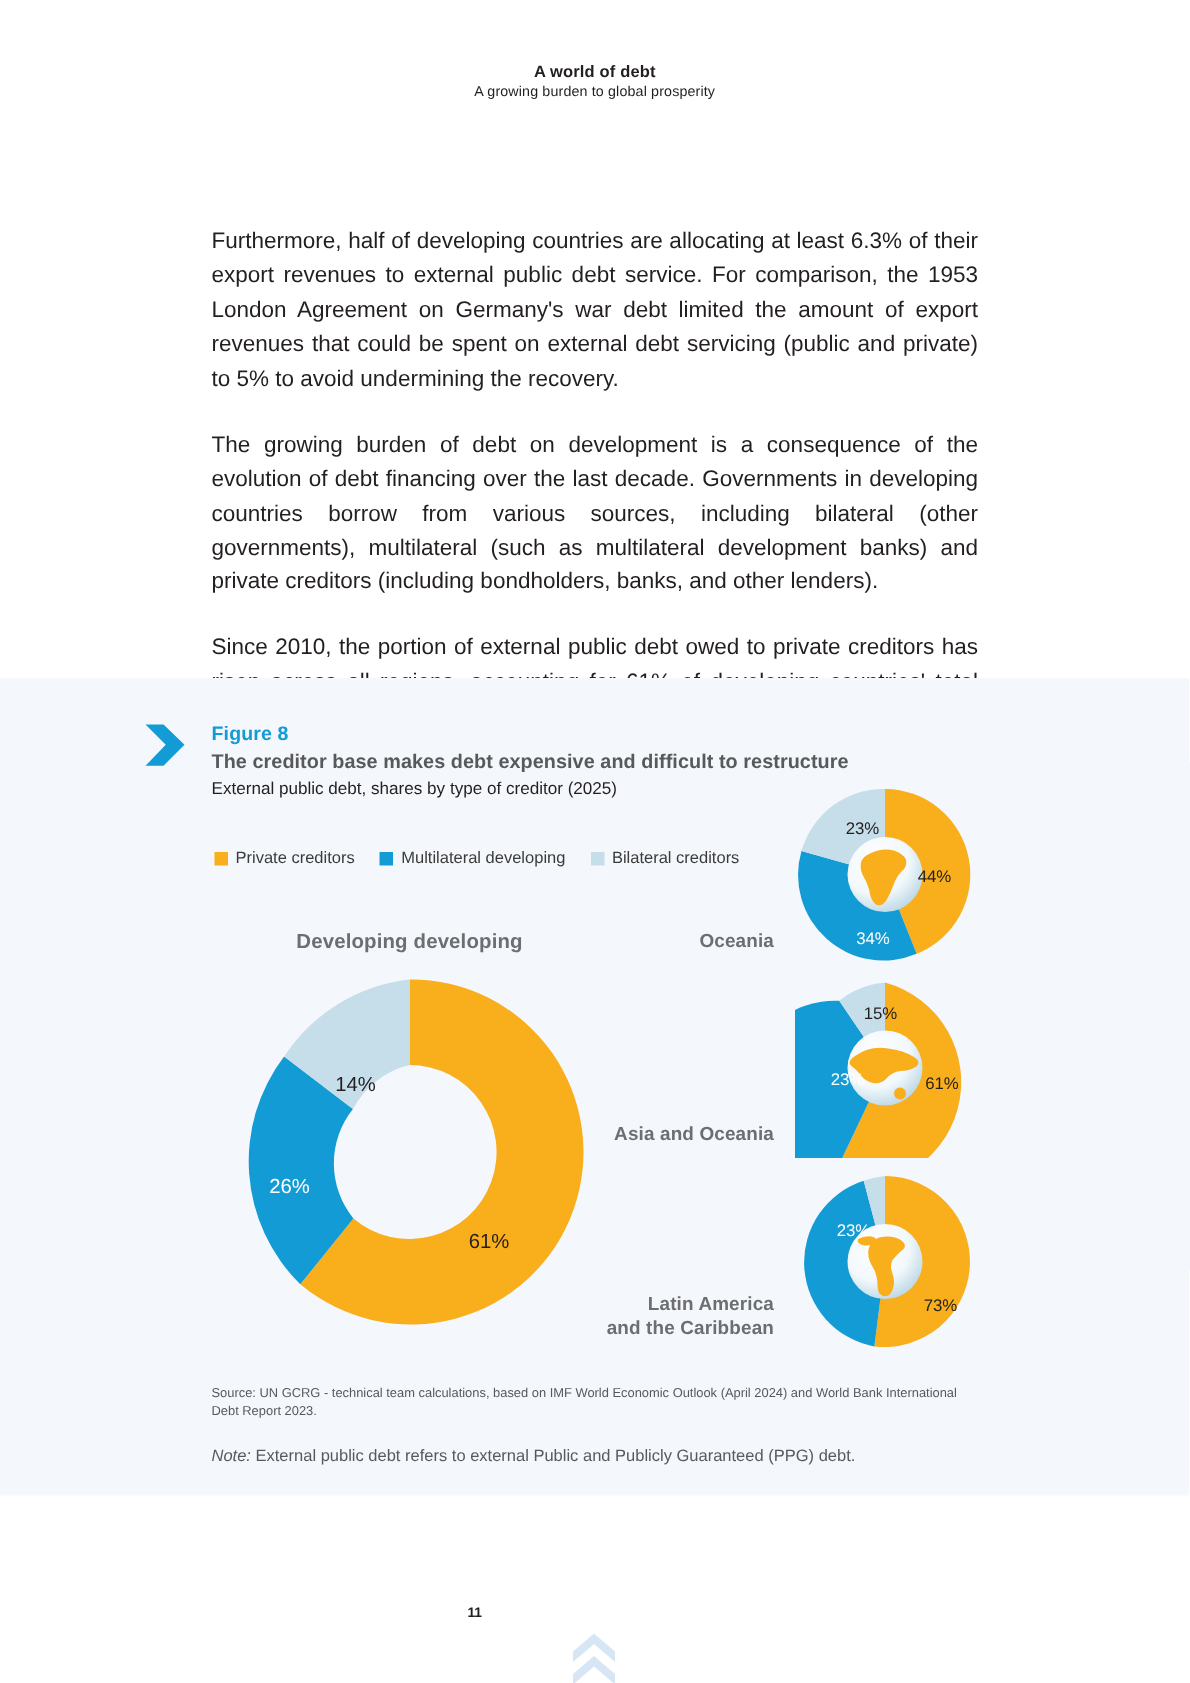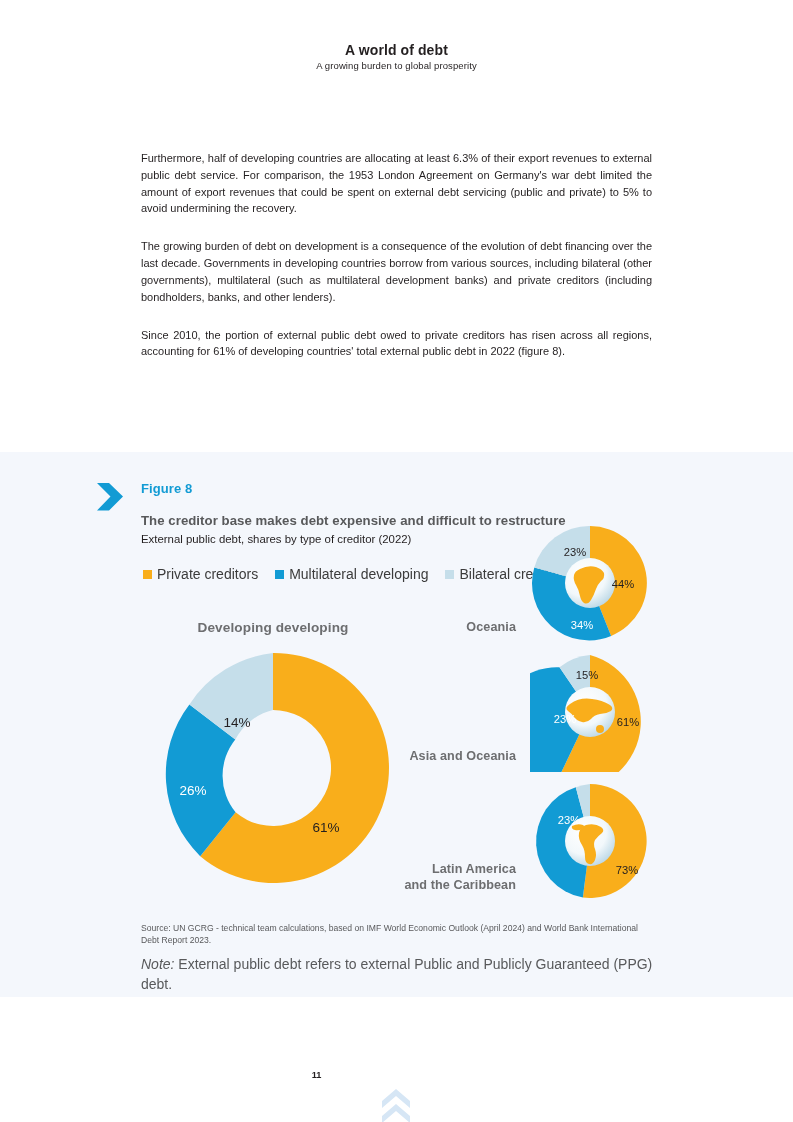--- a/index.html
+++ b/index.html
@@ -19,42 +19,42 @@
   
   .running-head {
     position: absolute;
     top: 41px;
     left: 0;
     width: 793px;
     text-align: center;
     line-height: 1.35;
   }
   .running-head .rh-title {
-    font-size: 14px;
+    font-size: 11px;
     font-weight: bold;
     color: #231f20;
     letter-spacing: 0.1px;
   }
   .running-head .rh-sub {
     font-size: 9.5px;
     font-weight: normal;
     color: #231f20;
     letter-spacing: 0.1px;
   }
 
   
   .body-copy {
     position: absolute;
     left: 141px;
     top: 150px;
     width: 511px;
   }
   .body-copy p {
     margin: 0 0 21px 0;
-    font-size: 11px;
+    font-size: 15px;
     line-height: 1.53;
     text-align: justify;
     color: #231f20;
   }
   .body-copy p:last-child { margin-bottom: 0; }
 
   
   .figure-panel {
     position: absolute;
     left: 0;
@@ -83,21 +83,21 @@
     font-weight: bold;
     color: #129bd4;
     line-height: 1.25;
     letter-spacing: 0.1px;
   }
   .fig-title {
     font-size: 13.2px;
     font-weight: bold;
     color: #58595b;
     line-height: 1.3;
-    margin-top: 15px;
+    margin-top: 2px;
     letter-spacing: 0.05px;
   }
   .fig-subtitle {
     font-size: 11.4px;
     font-weight: normal;
     color: #231f20;
     line-height: 1.3;
     margin-top: 3px;
   }
 
@@ -115,21 +115,21 @@
     align-items: center;
     gap: 5px;
   }
   .legend-swatch {
     width: 9px;
     height: 9px;
     display: block;
     flex: 0 0 auto;
   }
   .legend-label {
-    font-size: 14px;
+    font-size: 11px;
     color: #3b3b3b;
     white-space: nowrap;
   }
 
   
   .chart-main {
     position: absolute;
     left: 148px;
     top: 620px;
     width: 250px;
@@ -190,24 +190,24 @@
     left: 141px;
     top: 922px;
     width: 512px;
   }
   .fig-source .src-line {
     font-size: 8.6px;
     color: #58595b;
     line-height: 1.45;
   }
   .fig-source .note-line {
-    font-size: 14px;
+    font-size: 11px;
     color: #58595b;
     line-height: 1.45;
-    margin-top: 7px;
+    margin-top: 17px;
   }
   .fig-source .note-line i { font-style: italic; }
 
   
   .page-number {
     position: absolute;
     left: 0;
     top: 1070px;
     width: 633px;
     text-align: center;
@@ -241,21 +241,21 @@
 
 <div class="fig-arrow">
   <svg width="30" height="32" viewBox="0 0 30 32">
     <polygon points="2,2 14,2 28,15.5 14,29.5 2,29.5 15.5,15.5" fill="#129bd4"></polygon>
   </svg>
 </div>
 
 <div class="fig-head">
   <div class="fig-number">Figure 8</div>
   <div class="fig-title">The creditor base makes debt expensive and difficult to restructure</div>
-  <div class="fig-subtitle">External public debt, shares by type of creditor (2022)</div>
+  <div class="fig-subtitle">External public debt, shares by type of creditor (2025)</div>
 </div>
 
 <div class="legend">
   <div class="legend-item">
     <span class="legend-swatch" style="background:#f9ae1b"></span>
     <span class="legend-label">Private creditors</span>
   </div>
   <div class="legend-item">
     <span class="legend-swatch" style="background:#129bd4"></span>
     <span class="legend-label">Multilateral developing</span>

